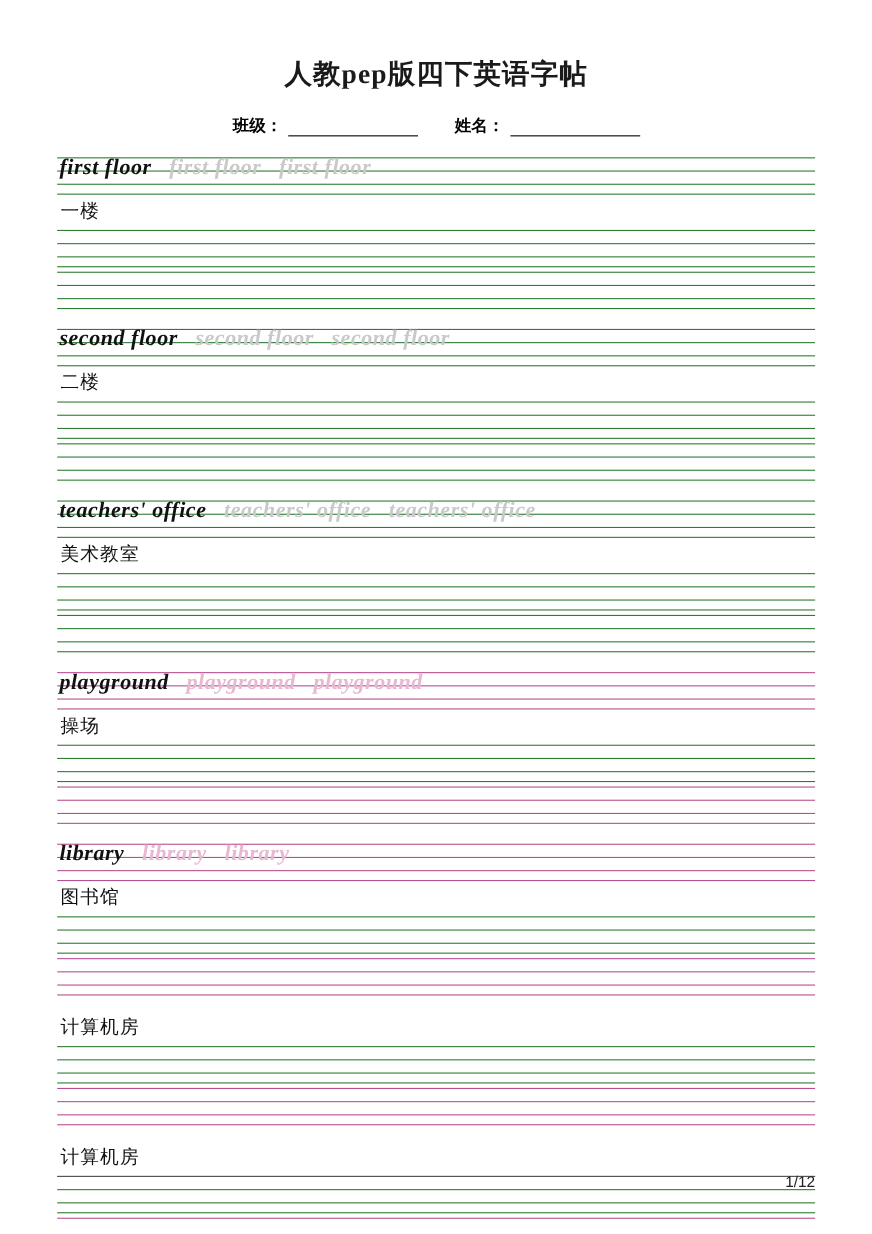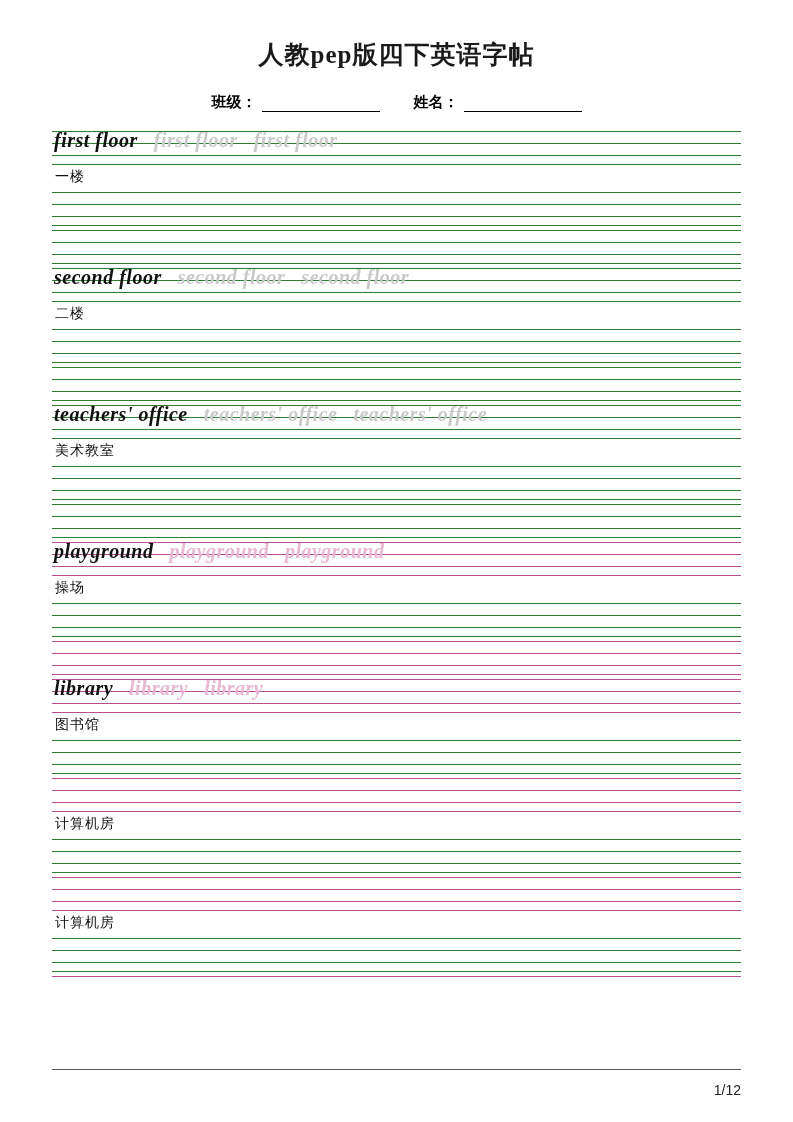--- a/index.html
+++ b/index.html
@@ -21,21 +21,21 @@
     height: 1122px;
     box-sizing: border-box;
     padding: 0 52px;
   }
   .title {
     text-align: center;
     font-family: "Liberation Serif", serif;
     font-weight: bold;
     font-size: 25px;
     letter-spacing: 1px;
-    padding-top: 38px;
+    padding-top: 50px;
     color: #1a1a1a;
   }
   .id-row {
     display: flex;
     justify-content: center;
     align-items: flex-end;
     gap: 34px;
     margin-top: 22px;
     font-size: 15px;
     font-weight: bold;
@@ -58,20 +58,21 @@
     margin-left: 5px;
   }
 
   .sheet {
     margin-top: 15px;
     width: 689px;
   }
 
   
   .block {
+    margin-bottom: 14px;
   }
   .band {
     position: relative;
     height: 38px;
     width: 100%;
   }
   .band .rule {
     position: absolute;
     left: 0;
     right: 0;
@@ -96,37 +97,37 @@
     font-weight: bold;
     font-size: 20px;
     letter-spacing: 0.5px;
   }
   .word-solid { color: #111; }
   .word-ghost { color: #e8b7d2; margin-left: 16px; }
   .block.greenhead .word-ghost { color: #c9c9c9; }
 
   .cn {
     font-family: "Liberation Sans", sans-serif;
-    font-size: 14px;
+    font-size: 17px;
     color: #111;
     padding: 3px 0 2px 3px;
     letter-spacing: 1px;
   }
 
   .footer-rule {
     position: absolute;
     left: 52px;
     right: 52px;
     bottom: 52px;
     border-top: 1.3px solid #555;
   }
   .page-num {
     position: absolute;
     right: 52px;
-    bottom: 24px;
+    bottom: 40px;
     font-family: "Liberation Sans", sans-serif;
     font-size: 14px;
     color: #222;
   }
 </style>
 </head>
 <body>
 
 <div class="page">
 

